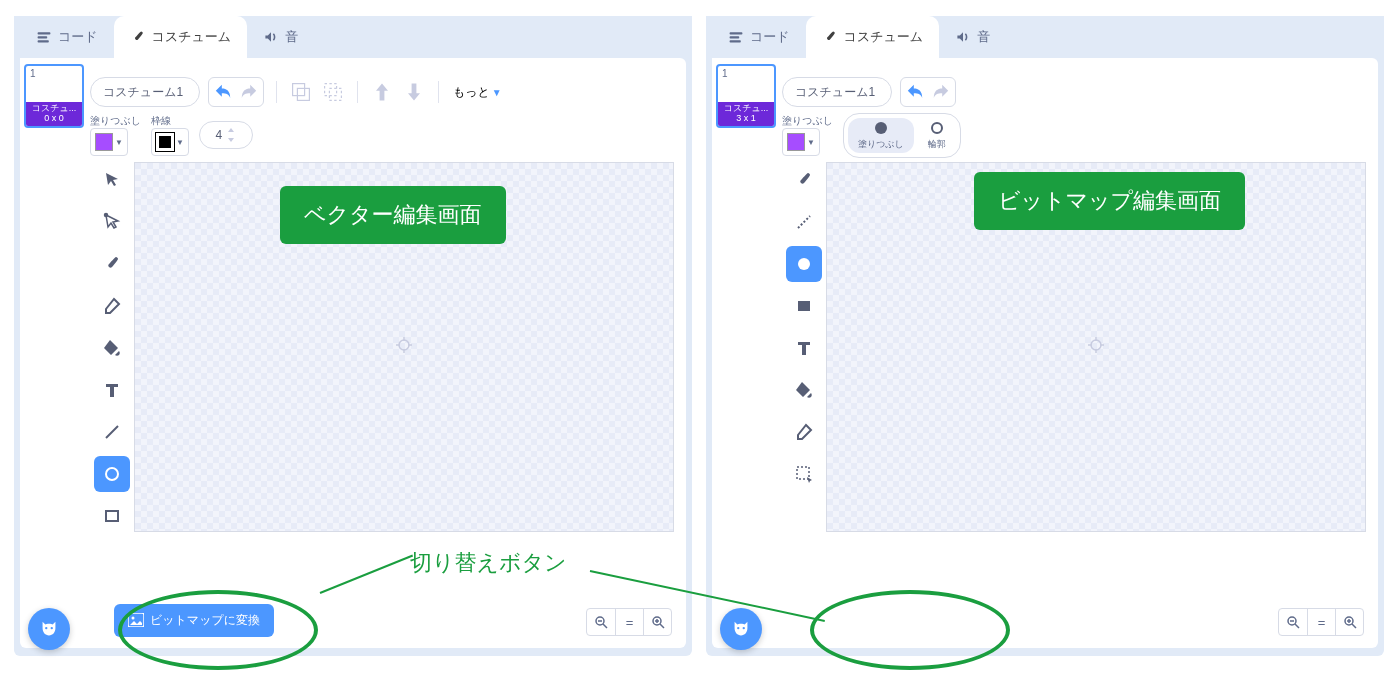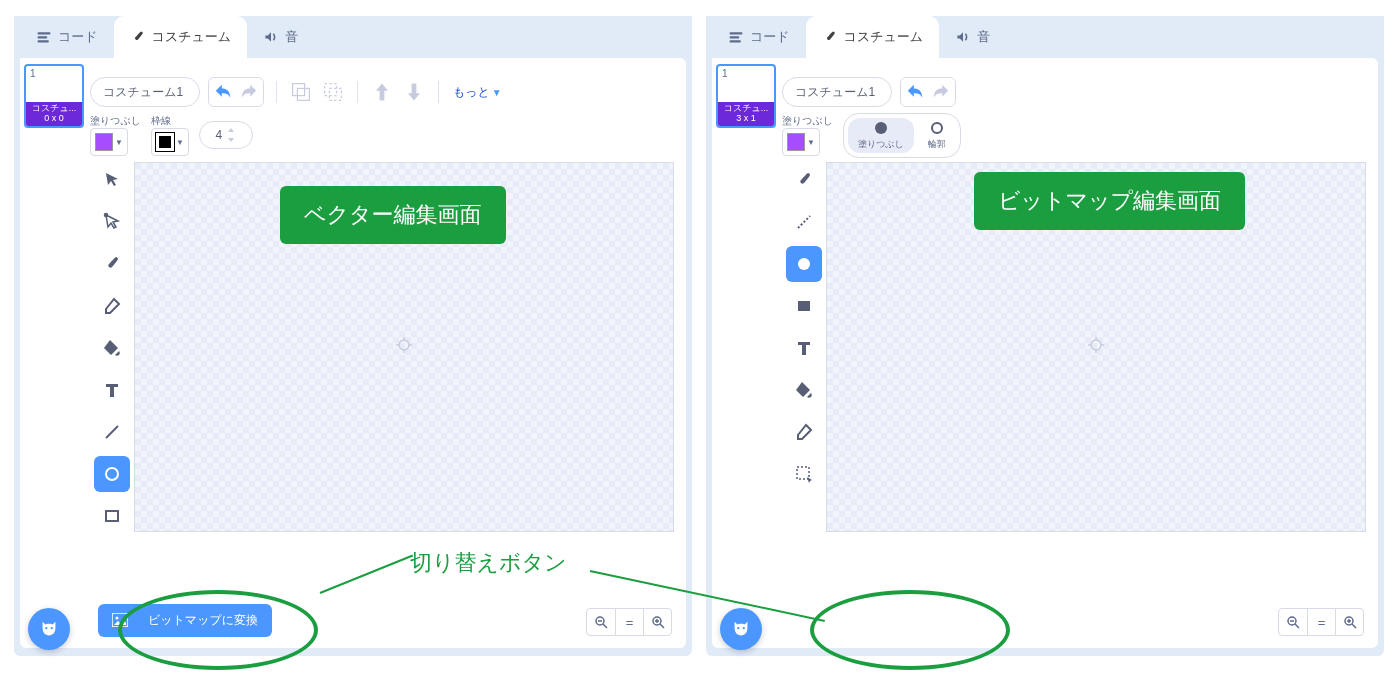--- a/index.html
+++ b/index.html
@@ -125,21 +125,21 @@
   position: absolute; left: 50%; top: 50%; transform: translate(-50%,-50%);
   color: #c7cbe0;
 }
 
 .bottombar {
   height: 44px; display: flex; align-items: center; padding: 0 8px; gap: 8px;
   margin-top: auto; position: relative;
 }
 .convert-btn {
   background: #4c97ff; color: #fff; border-radius: 6px;
-  font-size: 12px; padding: 8px 14px; display: flex; align-items: center; gap: 20px;
+  font-size: 12px; padding: 8px 14px; display: flex; align-items: center; gap: 6px; margin-left: 16px;
 }
 .zoomgroup { position: absolute; right: 8px; bottom: 6px; display: flex; gap: 0; border: 1px solid #d7dbe6; border-radius: 4px; }
 .zoomgroup .zb { width: 28px; height: 26px; display: flex; align-items: center; justify-content: center; color: #5f6b8a; font-size: 13px; }
 .zoomgroup .zb + .zb { border-left: 1px solid #d7dbe6; }
 
 .fab {
   position: absolute; left: 14px; bottom: 6px;
   width: 42px; height: 42px; border-radius: 50%;
   background: #4c97ff; color: #fff; display: flex; align-items: center; justify-content: center;
   box-shadow: 0 2px 6px rgba(0,0,0,.2);
@@ -240,21 +240,21 @@
               <path d="M10 3l5 6h-3v8H8V9H5z"></path>
             </svg>
           </span>
         <span class="iconbtn dim">
             <svg viewBox="0 0 20 20" fill="currentColor">
               <path d="M10 17l5-6h-3V3H8v8H5z"></path>
             </svg>
           </span>
         <span class="sep"></span>
         <div class="pillgroup" style="border:none">
-          <span style="color:#1d4ed8;font-size:12px">もっと</span>
+          <span style="color:#000000;font-size:12px">もっと</span>
           <span style="color:#4c97ff;font-size:10px">▼</span>
         </div>
       </div>
 
       <div class="optbar">
         <div>
           <div class="optlabel">塗りつぶし</div>
           <div class="swatch">
             <span class="color" style="background:#a64dff"></span>
             <span class="drop">▼</span>

